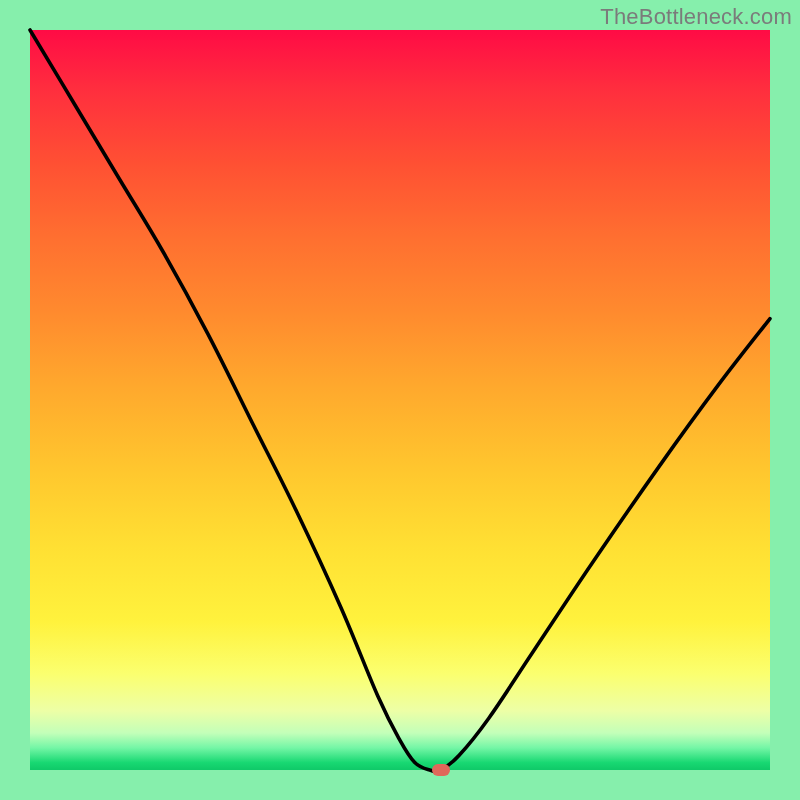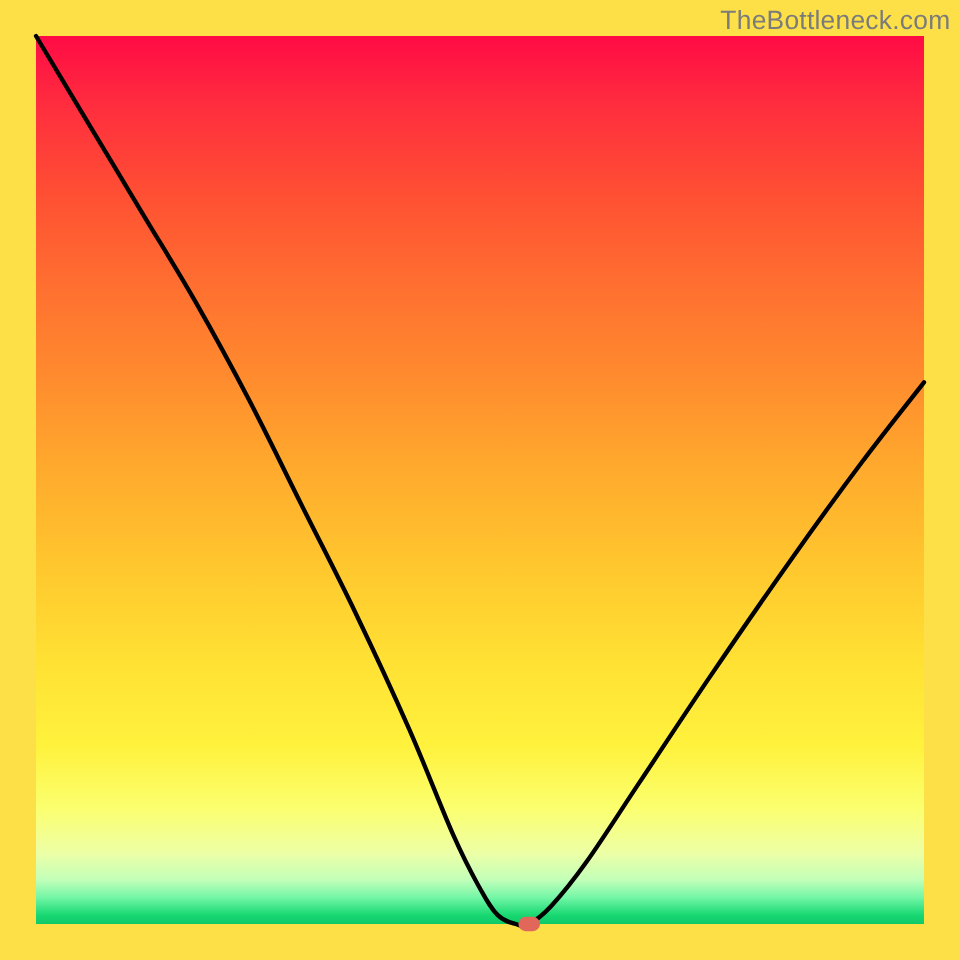--- a/index.html
+++ b/index.html
@@ -8,21 +8,21 @@
     width: 800px;
     height: 800px;
     background: #000;
     font-family: Arial, Helvetica, sans-serif;
     overflow: hidden;
   }
   .frame {
     position: relative;
     width: 800px;
     height: 800px;
-    background: #fde047;
+    background: #86efac;
   }
   .plot-area {
     position: absolute;
     left: 30px;
     top: 30px;
     width: 740px;
     height: 740px;
     background: linear-gradient(to bottom,
       #ff0b45 0%,
       #ff2e3e 8%,

